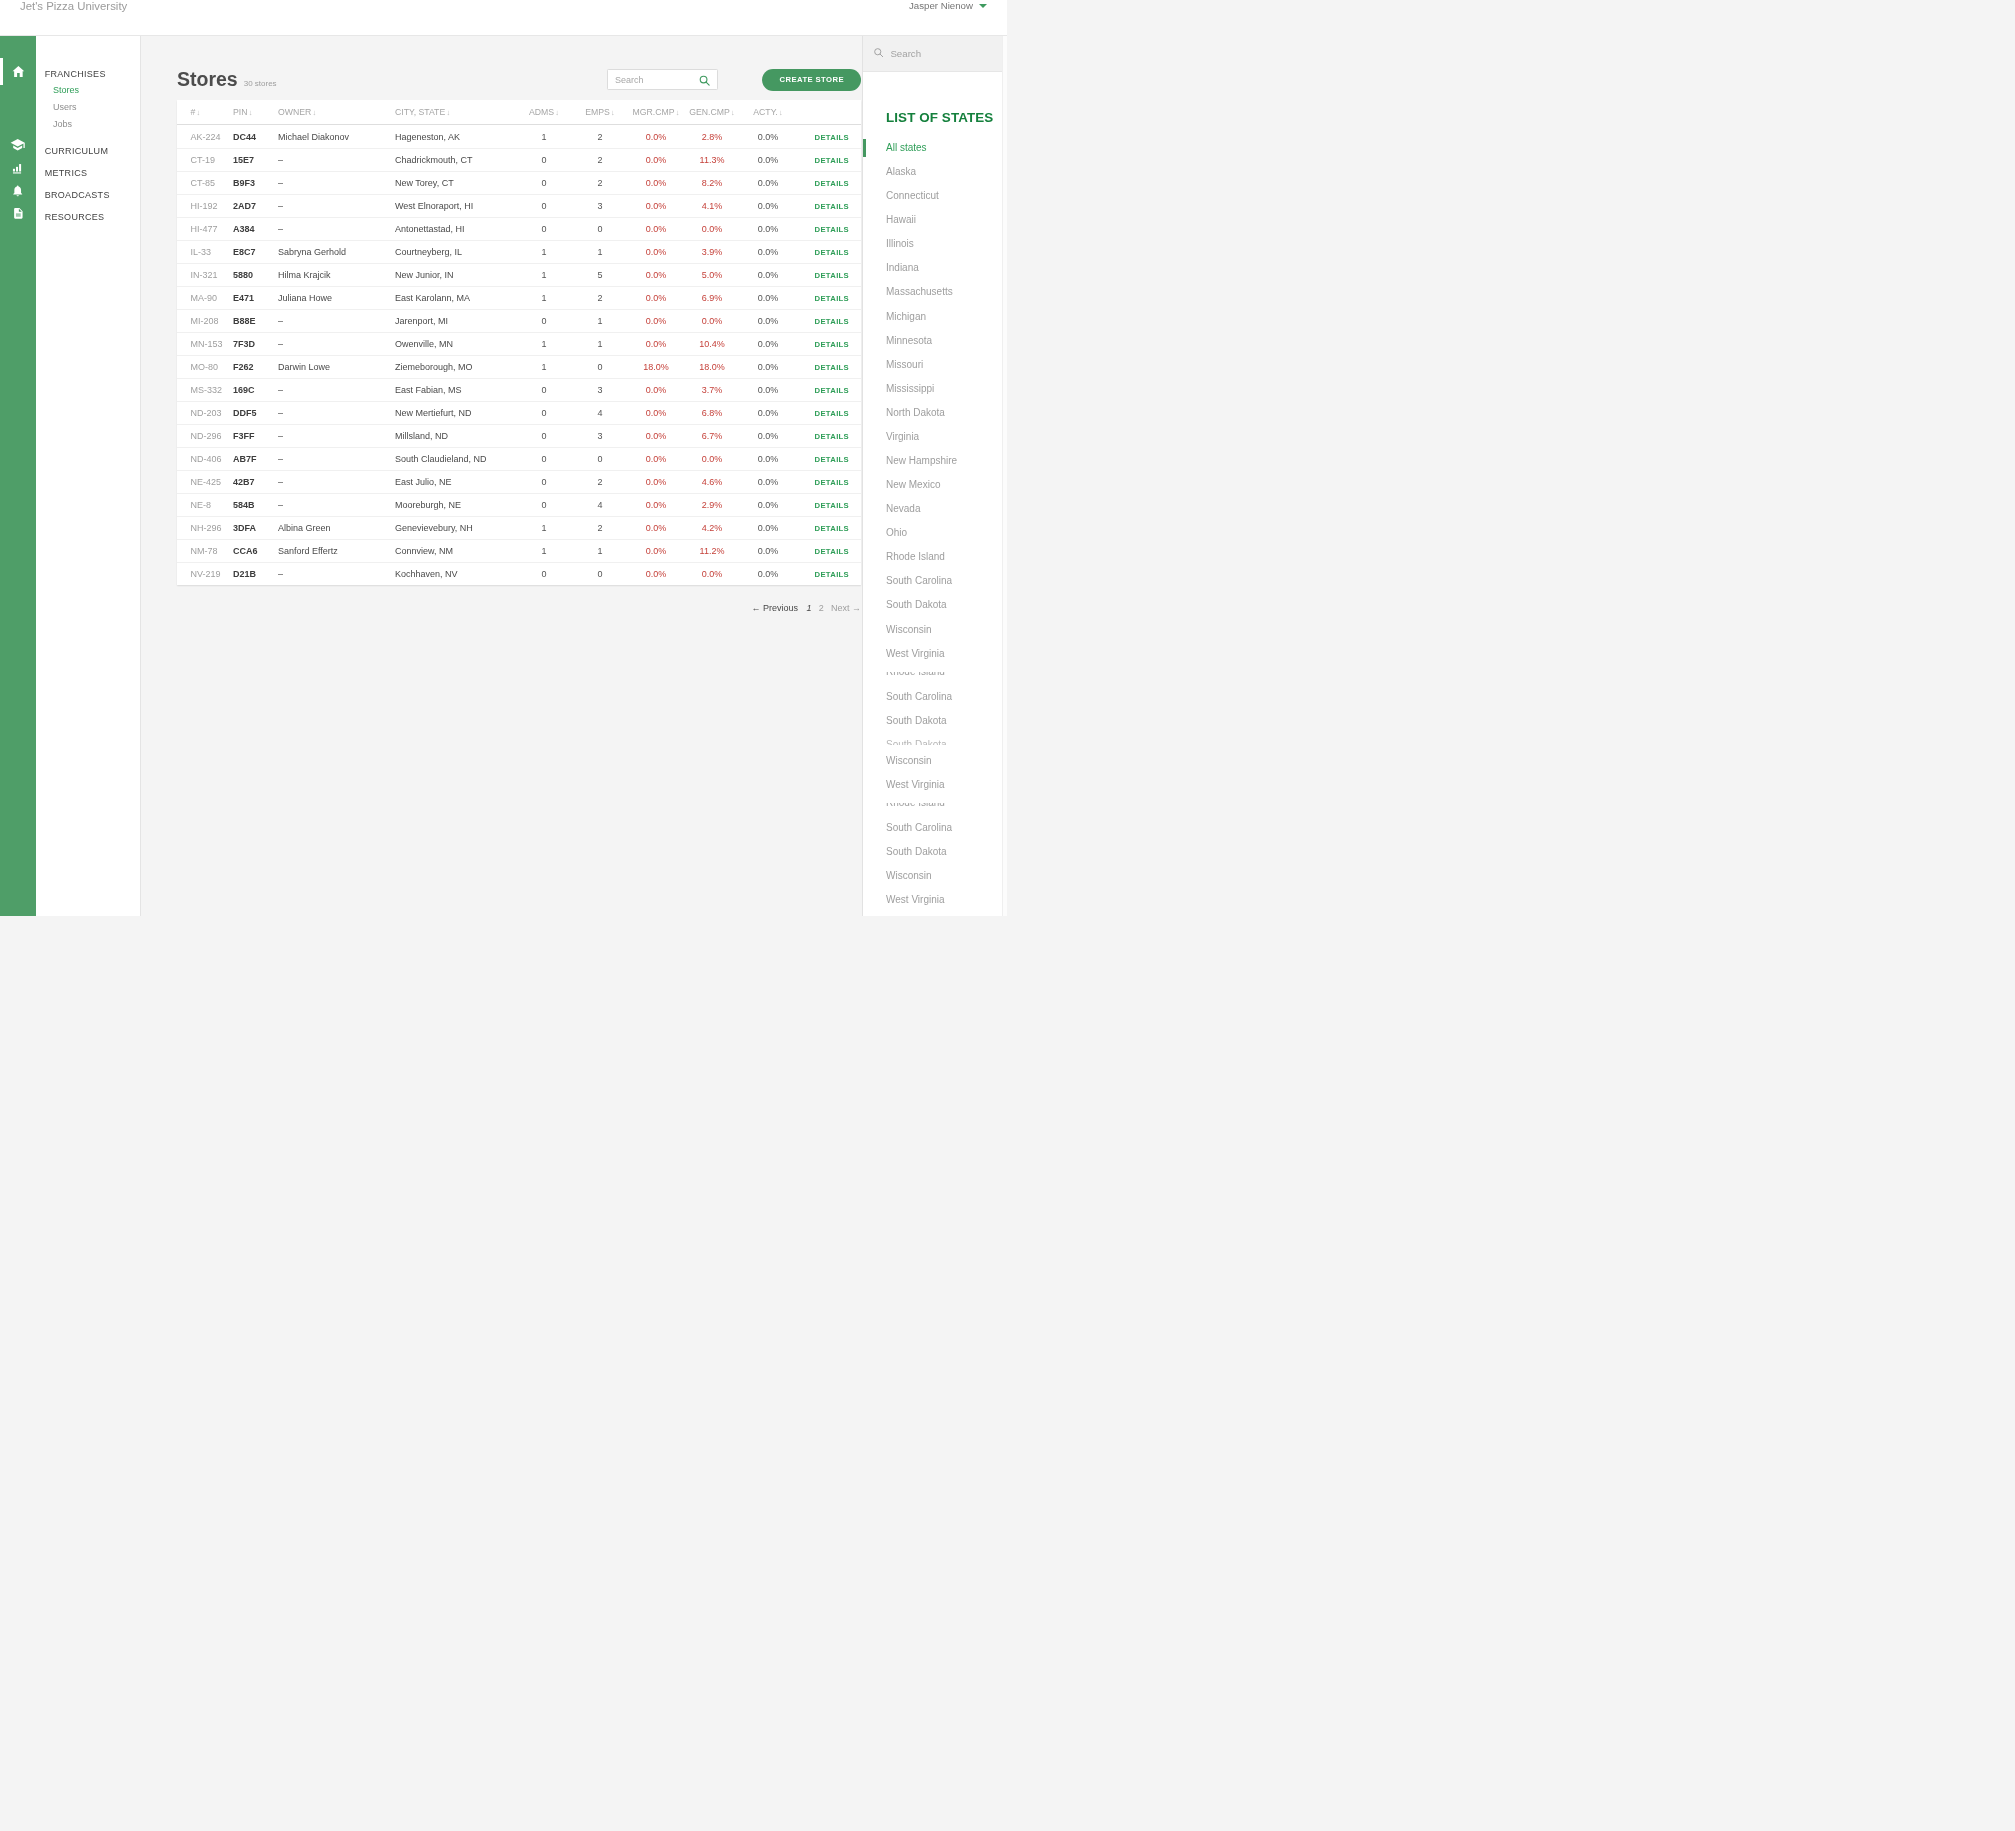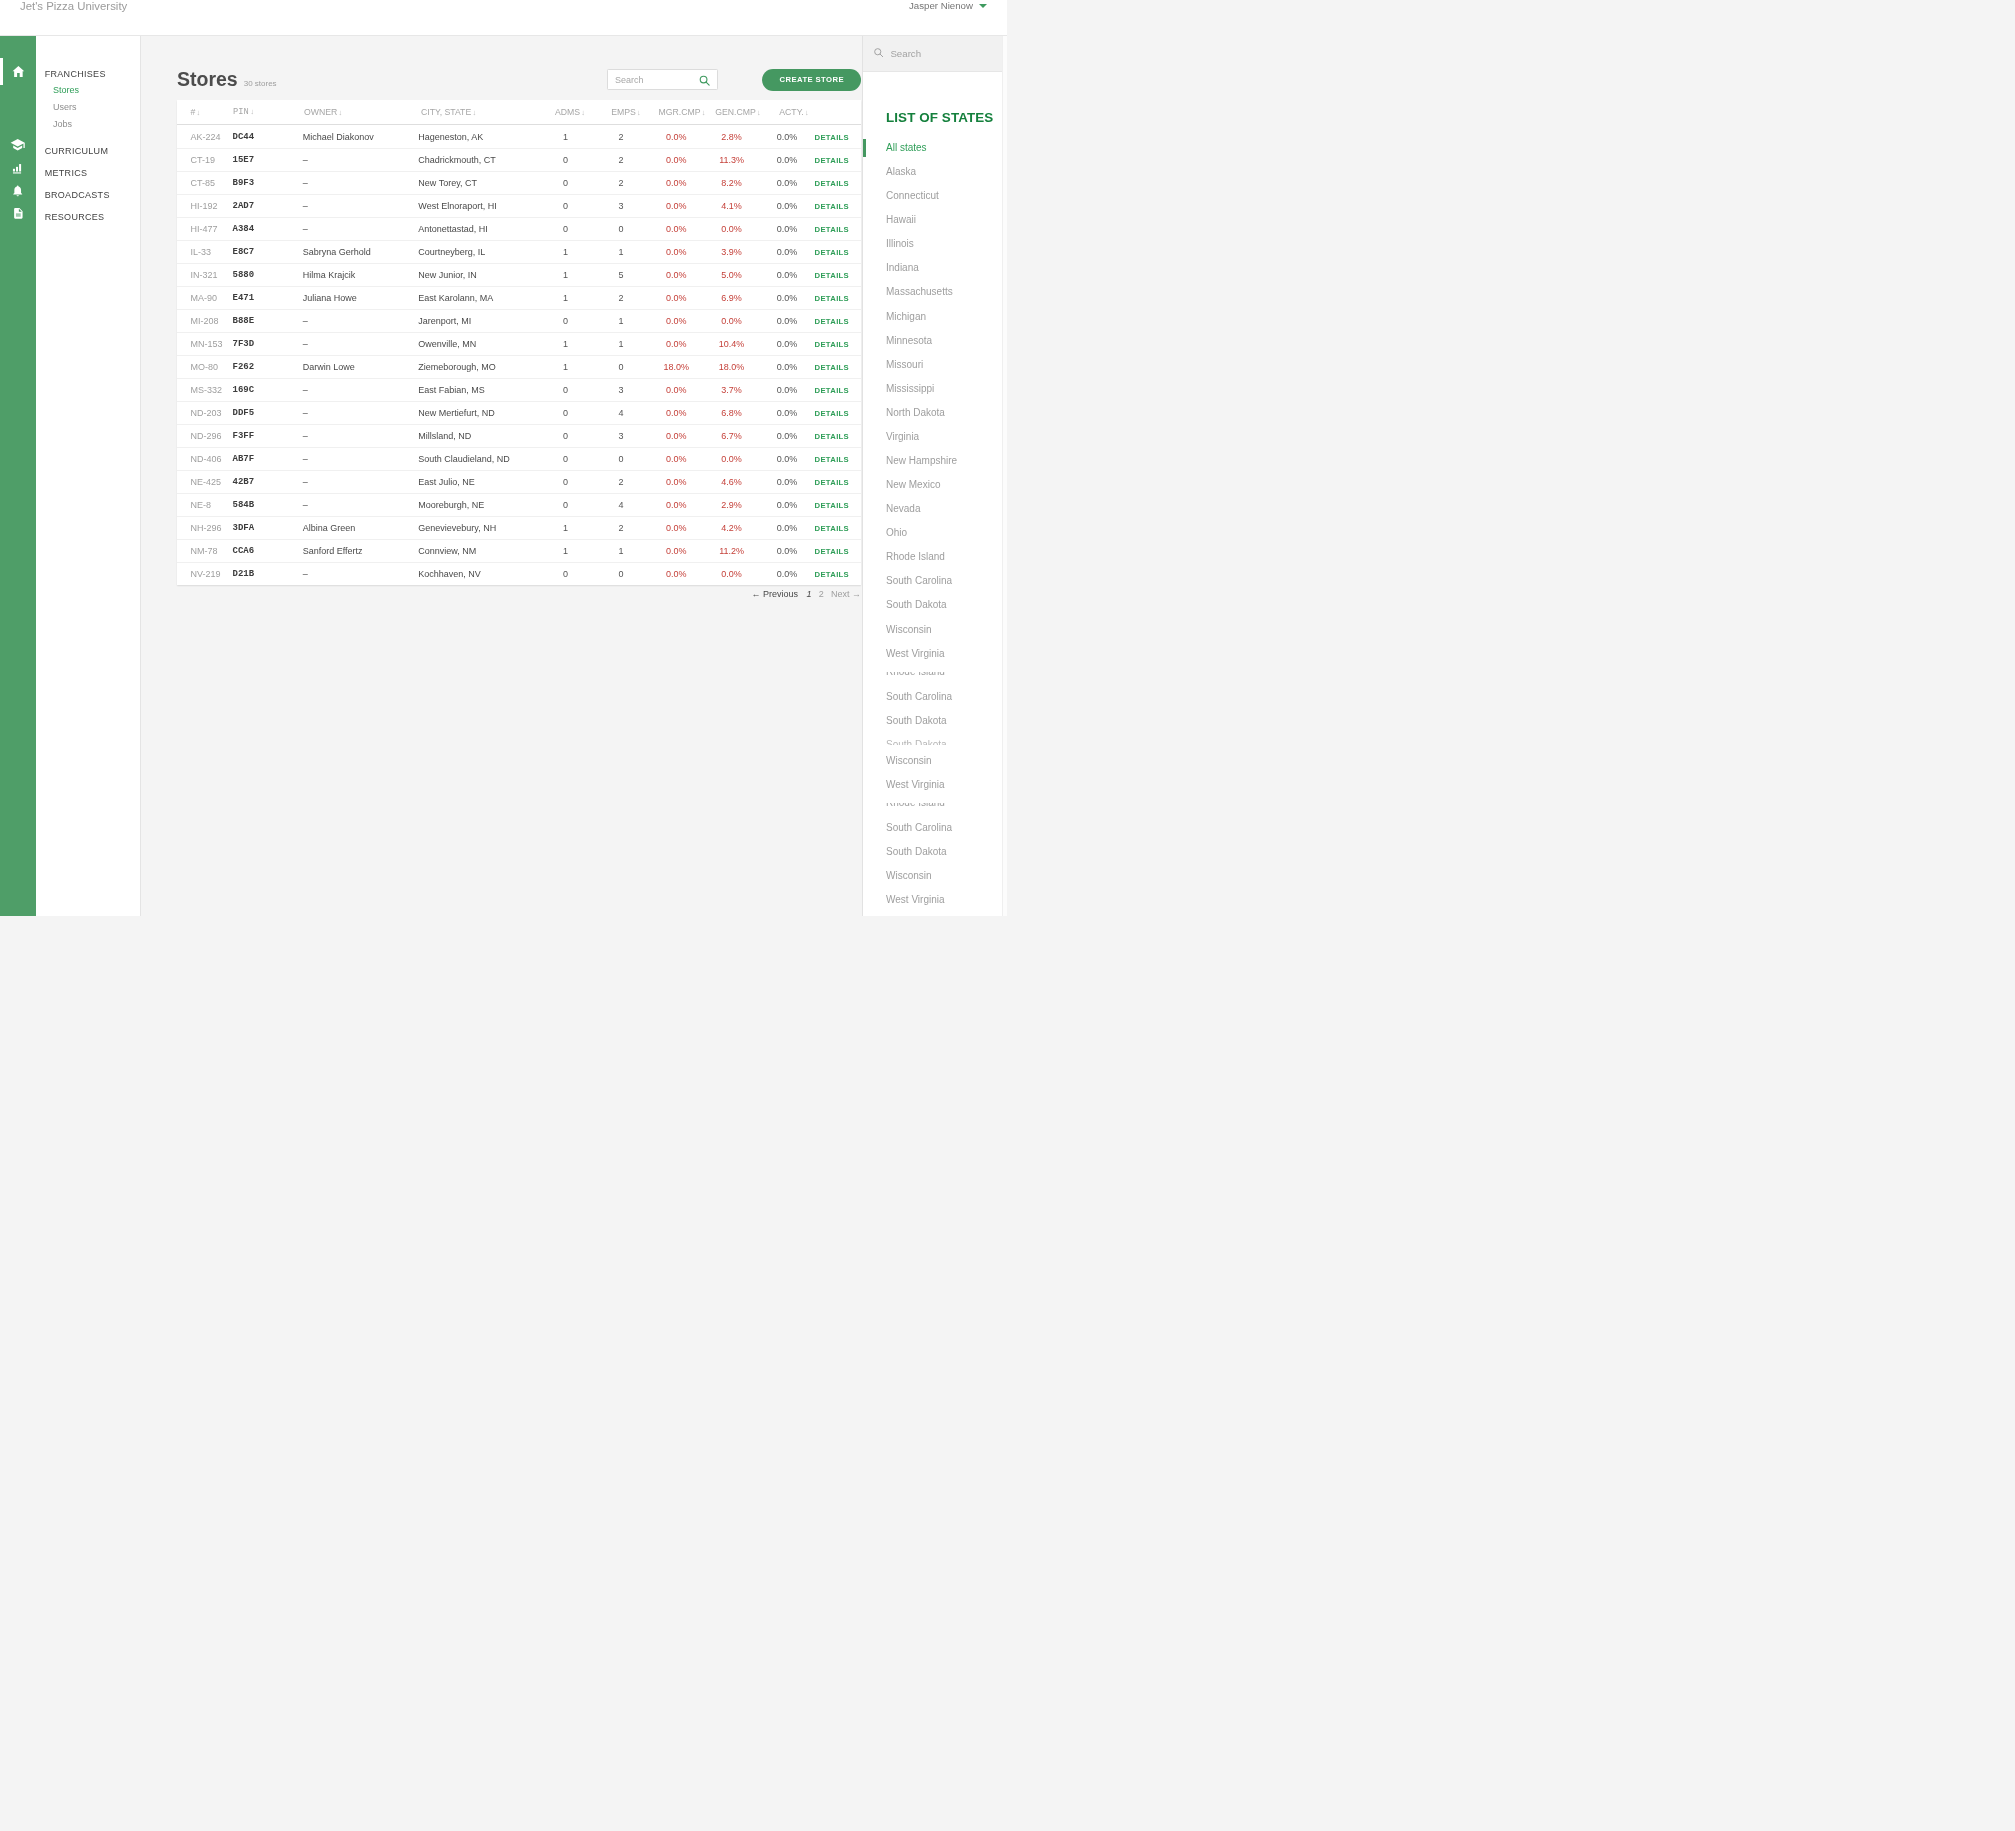--- a/index.html
+++ b/index.html
@@ -82,35 +82,35 @@
     cursor: pointer; font-family: "Liberation Sans", sans-serif;
   }
 
   
   .card { background: #ffffff; box-shadow: 0 0.7px 1.3px rgba(0,0,0,0.1); width: 684px; }
   .trow { display: flex; align-items: center; }
   .thead-row { height: 25.5px; border-bottom: 1.3px solid #dedede; color: #a6a6a6; font-size: 8.7px; }
   .body-row { height: 23px; border-top: 0.7px solid #f0f0f0; font-size: 9px; cursor: pointer; }
   .body-row:first-child { border-top: 0; }
   .c-id    { width: 56px;  padding-left: 13.4px; }
-  .c-pin   { width: 71px; font-family: Liberation Mono, monospace; }
+  .c-pin   { width: 45px; }
   .c-owner { width: 117px; }
   .c-city  { width: 121px; }
   .c-n     { width: 56px; text-align: center; }
   .c-det   { flex: 1; text-align: right; padding-right: 12px; }
   .arrow { font-size: 7.4px; color: #b9b9b9; margin-left: 1.3px; }
   .body-row .c-id  { color: #9e9e9e; }
   .body-row .c-pin { color: #3d3d3d; font-weight: bold; }
   .body-row .c-owner, .body-row .c-city { color: #4a4a4a; }
   .body-row .c-n { color: #555555; }
   .body-row .c-n.red { color: #c5413a; }
   .details-link { color: #2f9e58; font-weight: bold; font-size: 7.7px; letter-spacing: 0.3px; }
 
   
-  .pagination { width: 684px; margin-top: 4px; text-align: right; font-size: 9px; color: #484848; }
+  .pagination { width: 684px; margin-top: 18px; text-align: right; font-size: 9px; color: #484848; }
   .pg { color: #9e9e9e; margin-left: 4.7px; }
   .pg-prev { color: #484848; margin-left: 0; }
   .pg-current { color: #484848; font-style: italic; margin-left: 6px; }
 
   
   .aside {
     flex: 1; background: #ffffff; border-left: 0.7px solid #e2e2e2; position: relative; overflow: hidden;
   }
   .side-search {
     height: 36px; background: #f1f1f1; border-bottom: 0.7px solid #e6e6e6;

